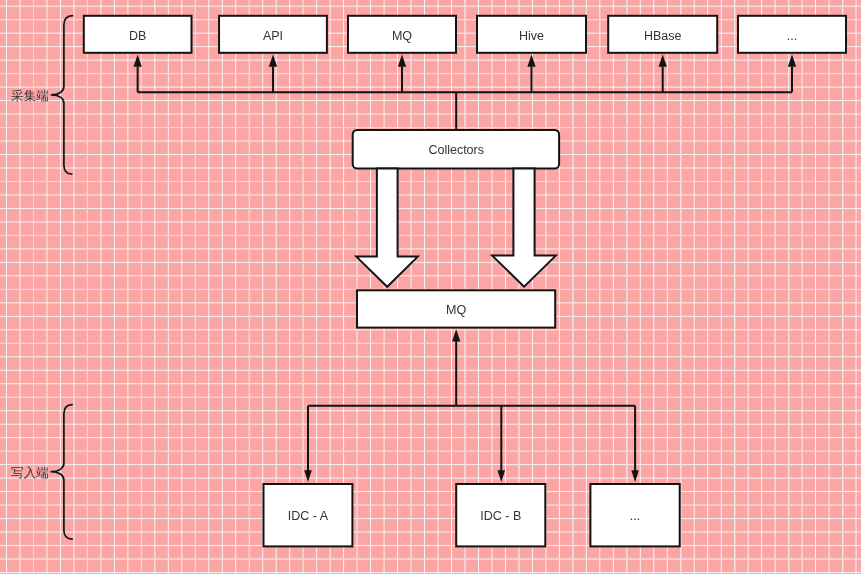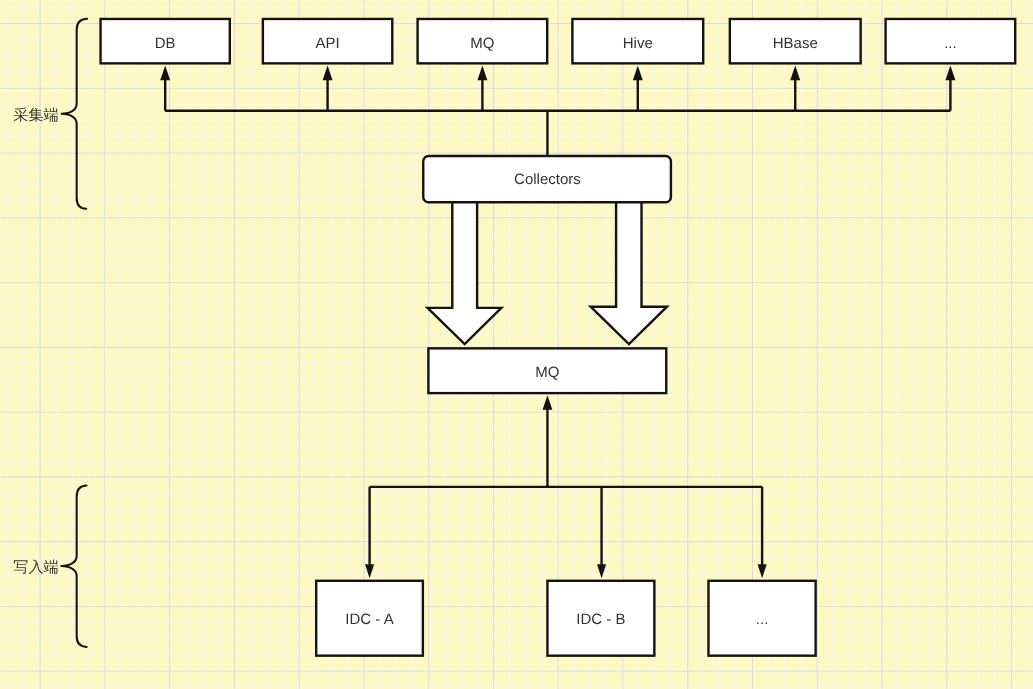--- a/index.html
+++ b/index.html
@@ -10,21 +10,21 @@
     height: 574px;
     overflow: hidden;
     background: #ffffff;
   }
   body { font-family: "Liberation Sans", sans-serif; -webkit-font-smoothing: antialiased; }
 
   #canvas {
     position: relative;
     width: 861px;
     height: 574px;
-    background-color: #fef9c3;
+    background-color: #fca5a5;
     backface-visibility: hidden;
   }
   #grid {
     position: absolute;
     left: 0; top: 0; right: 0; bottom: 0;
     pointer-events: none;
     background-image:
       linear-gradient(to right,  #dcdcdc 1px, transparent 1px),
       linear-gradient(to bottom, #dcdcdc 1px, transparent 1px),
       linear-gradient(to right,  #f6f6f6 1px, transparent 1px),

